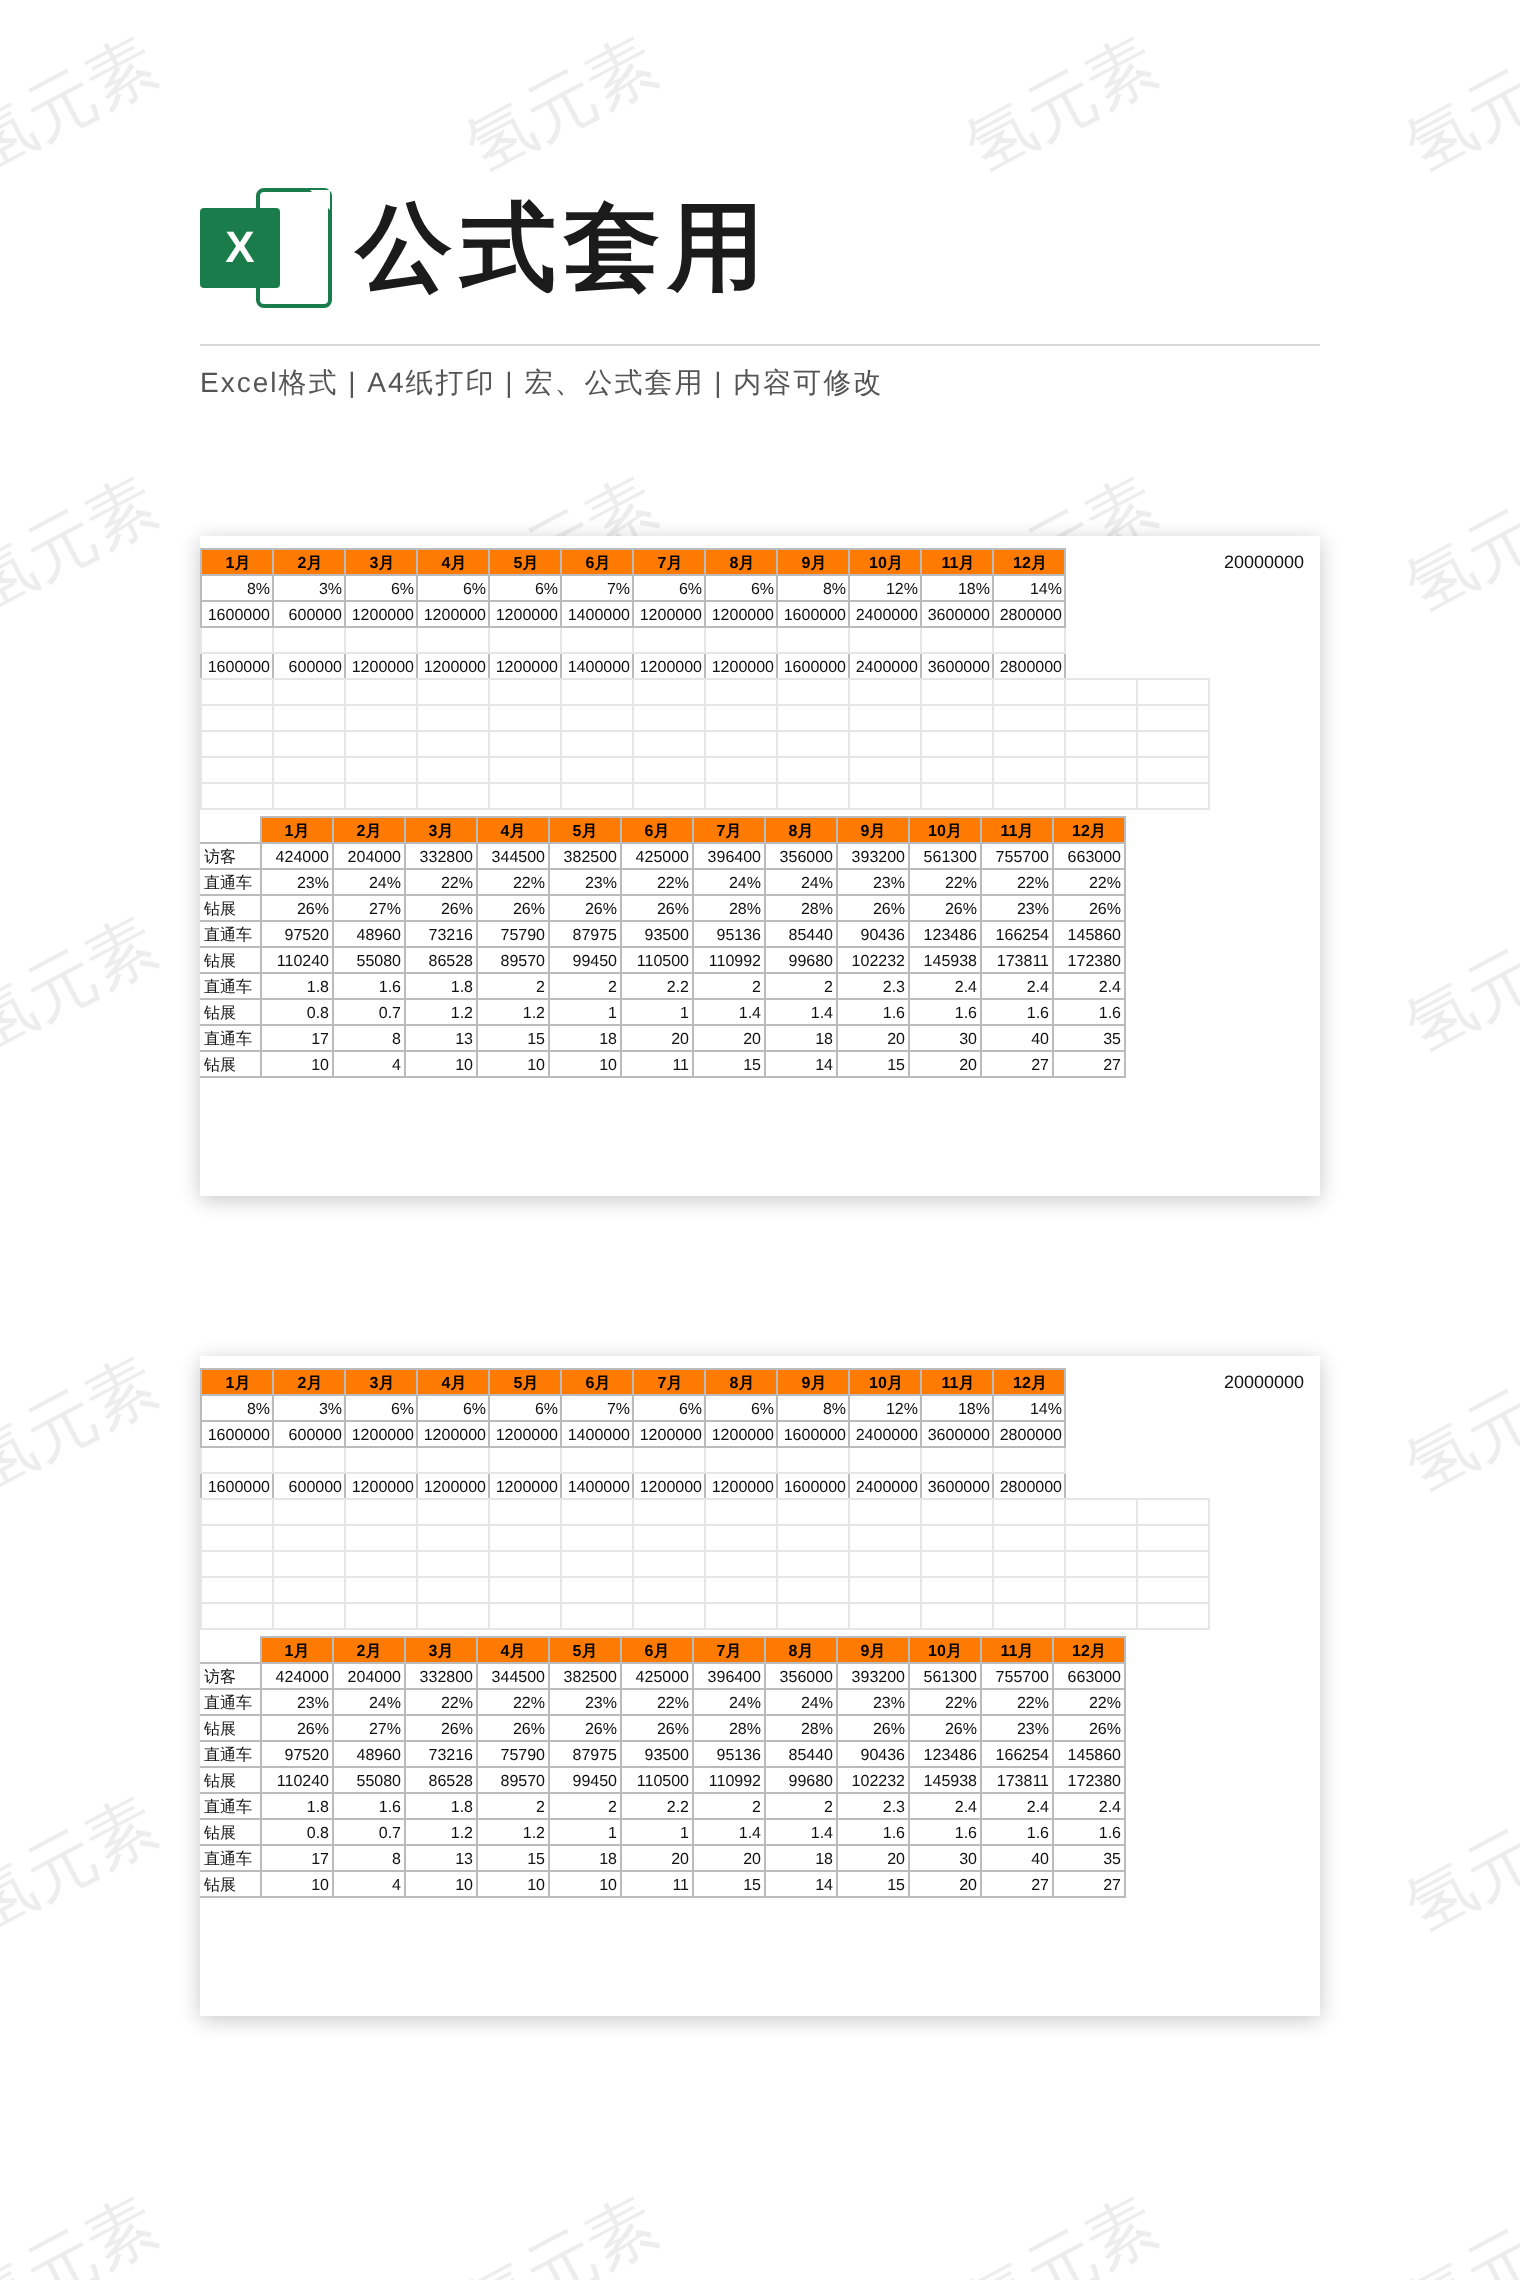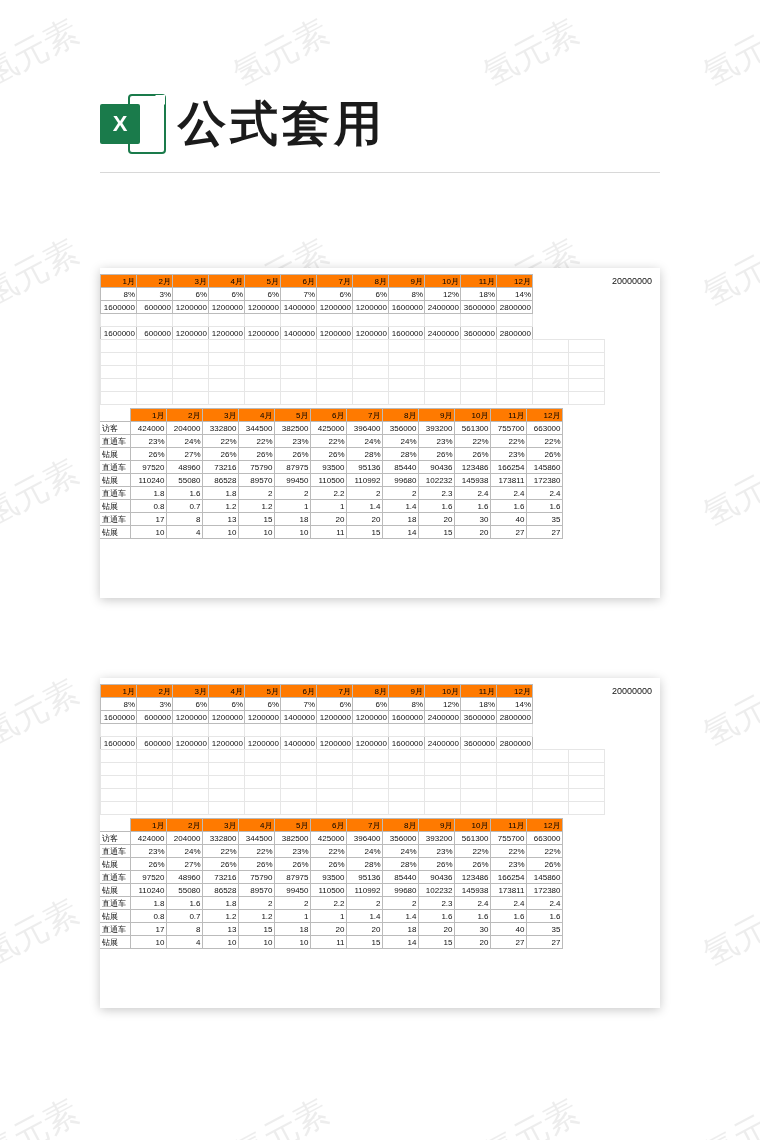--- a/index.html
+++ b/index.html
@@ -117,22 +117,22 @@
     padding: 0 1px;
     overflow: hidden;
     white-space: nowrap;
     text-align: right;
     font-weight: 400;
     font-size: 8px;
   }
   .mh th { 
     background: #ff7a00;
     color: #000;
-    font-weight: 400;
-    text-align: right;
+    font-weight: 700;
+    text-align: center;
     padding-left: 2px;
   }
   .rowlabel {
     text-align: left !important;
     padding-left: 2px;
     border-left: none;
     border-right: 1px solid #bbb;
   }
   .empty td { border-color: #e6e6e6; }
   .totalcell {
@@ -175,20 +175,21 @@
 
 <div class="header">
   <div class="excel-icon">
     <div class="page"></div>
     <div class="book">X</div>
   </div>
   <div class="title">公式套用</div>
 </div>
 <div class="subline">
   <div class="sep"></div>
+  <div class="txt">Excel格式 |  A4纸打印 | 宏、公式套用 | 内容可修改</div>
 </div>
 
 <div class="card c1">
     <div class="tablewrap" style="top: 6px; left: 0px;">
       <table>
         <colgroup>
           <col style="width:36px">
           <col style="width:36px">
           <col style="width:36px">
           <col style="width:36px">

